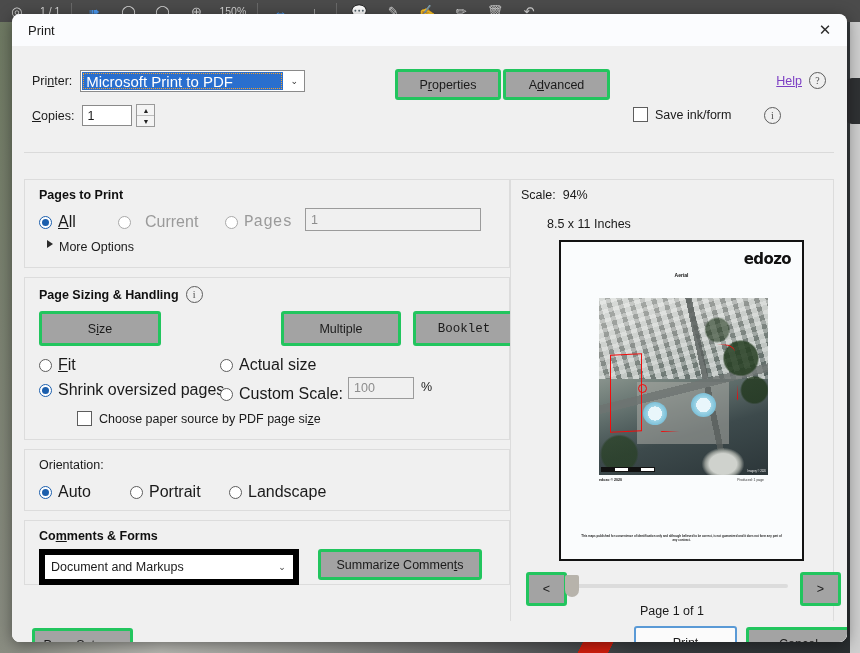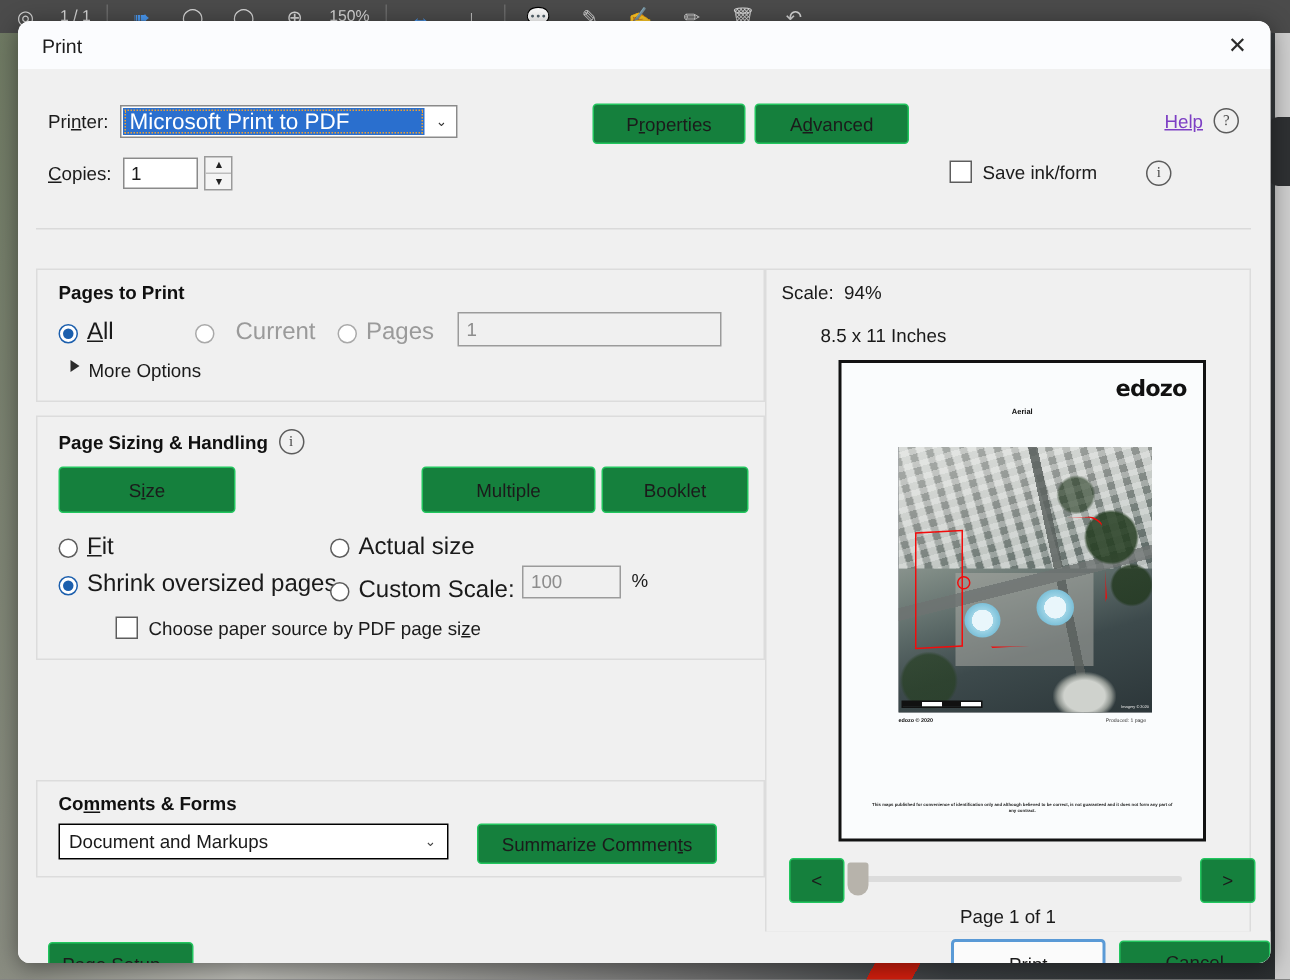--- a/index.html
+++ b/index.html
@@ -68,21 +68,21 @@
   }
   #printer-value{
     flex:1;height:18px;margin:1px;background:#2a6fce;color:#fff;
     display:flex;align-items:center;padding-left:4px;font-size:15px;
     outline:1px dotted #f0a030;outline-offset:-2px;box-sizing:border-box;
   }
   #printer-caret{width:20px;display:flex;align-items:center;justify-content:center;
     font-size:9px;color:#333;background:#fff;}
 
   .btn{
-    background:#15803d;border:1px solid #22c55e;border-radius:3px;
+    background:#a3a3a3;border:3px solid #22c55e;border-radius:3px;
     font-family:"Liberation Sans",sans-serif;font-size:12.5px;color:#1b1b1b;
     display:flex;align-items:center;justify-content:center;cursor:pointer;
   }
 
   #btn-properties{position:absolute;left:371px;top:9px;width:100px;height:25px;}
   #btn-advanced{position:absolute;left:479px;top:9px;width:101px;height:25px;}
 
   #help-wrap{position:absolute;right:8px;top:12px;display:flex;align-items:center;gap:7px;}
   #help-link{color:#7d3fc4;text-decoration:underline;font-size:12.5px;cursor:pointer;}
   .info-ic{
@@ -119,52 +119,52 @@
   .radio{width:13px;height:13px;border:1px solid #5d5d5d;border-radius:50%;background:#fff;
     flex:none;display:flex;align-items:center;justify-content:center;box-sizing:border-box;}
   .radio.on{border-color:#1c5fad;border-width:1px;}
   .radio.on:after{content:"";width:7px;height:7px;border-radius:50%;background:#1c5fad;}
   .radio.dim{border-color:#a9a9a9;}
   .rrow{display:flex;align-items:center;gap:6px;font-size:16px;}
   .rrow.dim{color:#9a9a9a;}
 
   #pages-title{position:absolute;left:14px;top:8px;}
   #r-all{position:absolute;left:14px;top:33px;}
-  #r-current{position:absolute;left:105px;top:33px;gap:14px;}
-  #r-pages{position:absolute;left:200px;top:33px;}
+  #r-current{position:absolute;left:93px;top:33px;gap:14px;}
+  #r-pages{position:absolute;left:200px;top:33px;font-family:Liberation Mono, monospace;}
   #pages-input{position:absolute;left:280px;top:28px;width:176px;height:23px;
     background:#f0f0f0;border:1px solid #9b9b9b;display:flex;align-items:center;
     padding-left:5px;font-size:12.5px;color:#8d8d8d;box-sizing:border-box;}
   #more-options{position:absolute;left:22px;top:60px;display:flex;align-items:flex-start;gap:6px;cursor:pointer;}
   .tri{width:0;height:0;border-left:6px solid #2b2b2b;border-top:4px solid transparent;border-bottom:4px solid transparent;}
 
   #sizing-title{position:absolute;left:14px;top:8px;display:flex;align-items:center;gap:7px;}
   .sz-btn{position:absolute;top:33px;height:29px;}
   #sz-size{left:14px;width:116px;}
   #sz-poster{left:136px;width:114px;}
   #sz-multiple{left:256px;width:114px;}
-  #sz-booklet{left:376px;width:96px;}
+  #sz-booklet{left:388px;width:96px;font-family:Liberation Mono, monospace;}
   #r-fit{position:absolute;left:14px;top:78px;}
   #r-actual{position:absolute;left:195px;top:78px;}
   #r-shrink{position:absolute;left:14px;top:103px;}
   #r-custom{position:absolute;left:195px;top:107px;}
   #custom-scale-input{position:absolute;left:323px;top:99px;width:66px;height:22px;
     background:#f0f0f0;border:1px solid #9b9b9b;display:flex;align-items:center;padding-left:5px;
     font-size:12.5px;color:#8d8d8d;box-sizing:border-box;}
   #pct{position:absolute;left:396px;top:102px;font-size:12.5px;}
   #cb-papersrc{position:absolute;left:14px;top:133px;padding-left:38px;}
 
   #orient-label{position:absolute;left:14px;top:8px;font-size:12.5px;}
   #r-auto{position:absolute;left:14px;top:33px;}
   #r-portrait{position:absolute;left:105px;top:33px;}
   #r-landscape{position:absolute;left:204px;top:33px;}
 
   #comments-title{position:absolute;left:14px;top:8px;}
-  #comments-select{position:absolute;left:14px;top:28px;width:260px;height:24px;
-    background:#fff;border:1px solid #000000;display:flex;align-items:center;box-sizing:border-box;}
+  #comments-select{position:absolute;left:14px;top:28px;width:260px;height:36px;
+    background:#fff;border:6px solid #000000;display:flex;align-items:center;box-sizing:border-box;}
   #comments-value{flex:1;padding-left:6px;font-size:12.5px;}
   #comments-caret{width:22px;display:flex;align-items:center;justify-content:center;font-size:9px;color:#444;}
   #btn-summarize{position:absolute;left:293px;top:28px;width:158px;height:25px;}
 
   
   #preview-pane{position:absolute;left:498px;top:133px;width:324px;height:443px;
     background:#f0f0f0;border:1px solid #dcdcdc;box-sizing:border-box;}
   #scale-text{position:absolute;left:10px;top:8px;font-size:12.5px;}
   #paper-size-text{position:absolute;left:36px;top:37px;font-size:12.5px;}
 
@@ -363,20 +363,35 @@
       </div>
       <div id="custom-scale-input">100</div>
       <div id="pct">%</div>
 
       <div class="cbrow" id="cb-papersrc">
         <span class="cbox"></span>
         <span>Choose paper source by PDF page si<span class="u">z</span>e</span>
       </div>
     </div>
 
+    <div class="section" id="sec-orient">
+      <div id="orient-label">Orientation:</div>
+      <div class="rrow" id="r-auto">
+        <span class="radio on"></span>
+        <span>Auto</span>
+      </div>
+      <div class="rrow" id="r-portrait">
+        <span class="radio"></span>
+        <span>Portrait</span>
+      </div>
+      <div class="rrow" id="r-landscape">
+        <span class="radio"></span>
+        <span>Landscape</span>
+      </div>
+    </div>
 
     <div class="section" id="sec-comments">
       <div class="sec-title" id="comments-title">Co<span class="u">m</span>ments &amp; Forms</div>
       <div id="comments-select">
         <span id="comments-value">Document and Markups</span>
         <span id="comments-caret">⌄</span>
       </div>
       <div class="btn" id="btn-summarize">
         <span>Summarize Commen<span class="u">t</span>s</span>
       </div>

